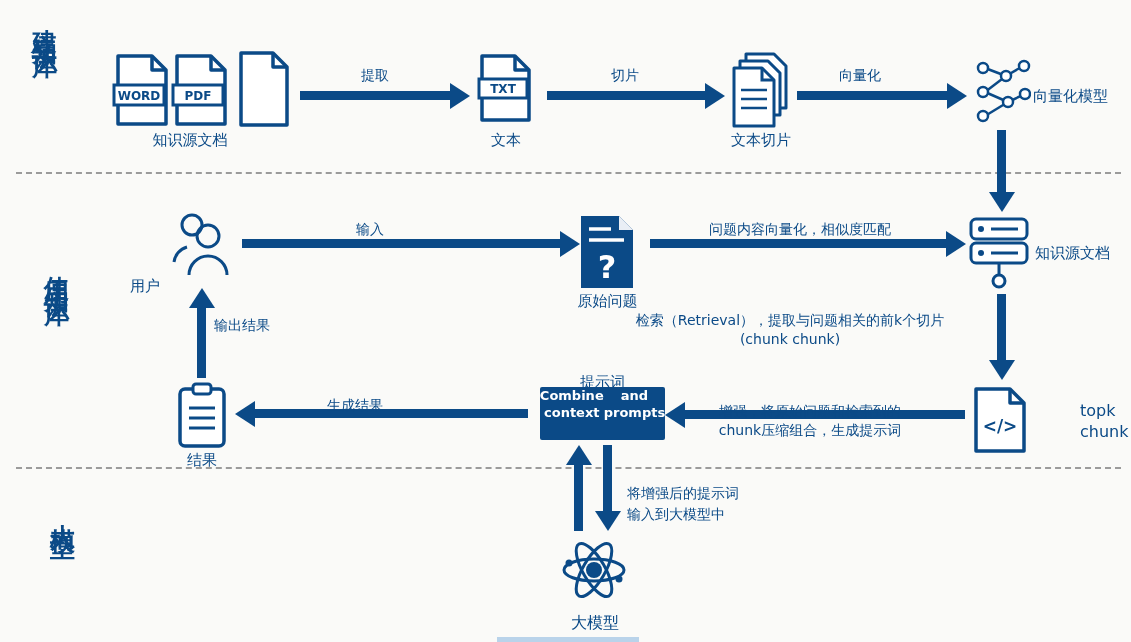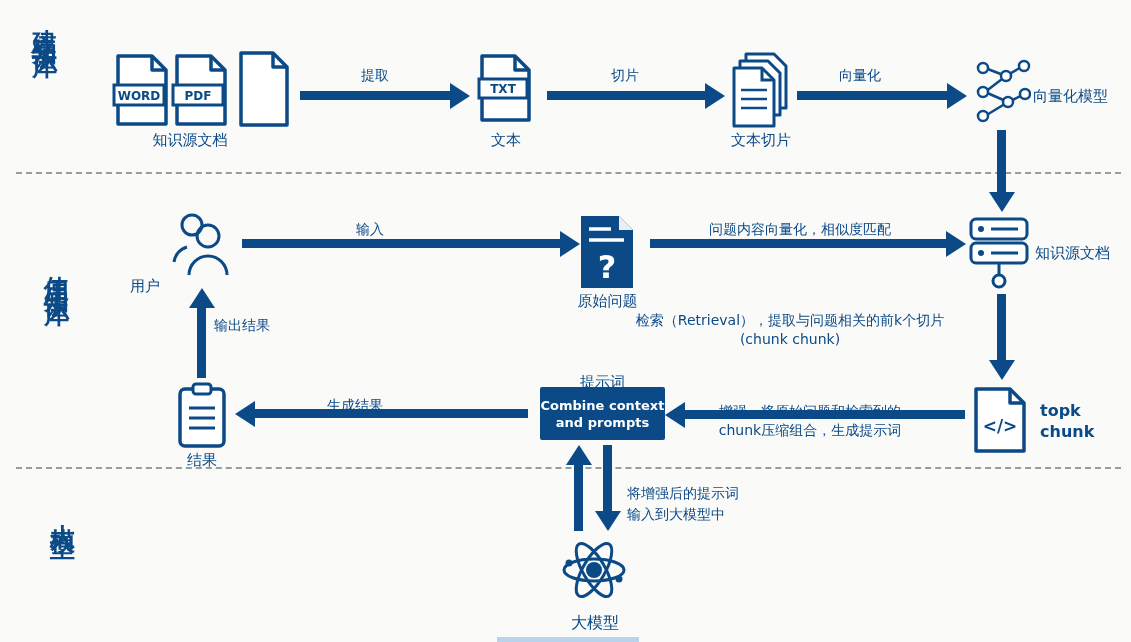--- a/index.html
+++ b/index.html
@@ -71,29 +71,30 @@
   }
   .icon{position:absolute;color:var(--navy);}
   .combine-box{
     position:absolute;
     background:var(--navy);
     color:#fff;
     font-weight:bold;
     font-size:13px;
     line-height:17px;
     text-align:center;
-    display:flex;flex-direction:column;justify-content:center;
+    display:flex;flex-direction:row;justify-content:center;
     border-radius:2px;
   }
   .topk-label{
     position:absolute;
-    font-weight:bold;
+    font-weight:normal;
     font-size:16px;
     line-height:21px;
     color:var(--navy);
+    margin-left:40px;
   }
   .watermark{
     position:absolute;
     background:#b9d3ea;
   }
 </style>
 </head>
 <body>
 
 <div class="canvas">

